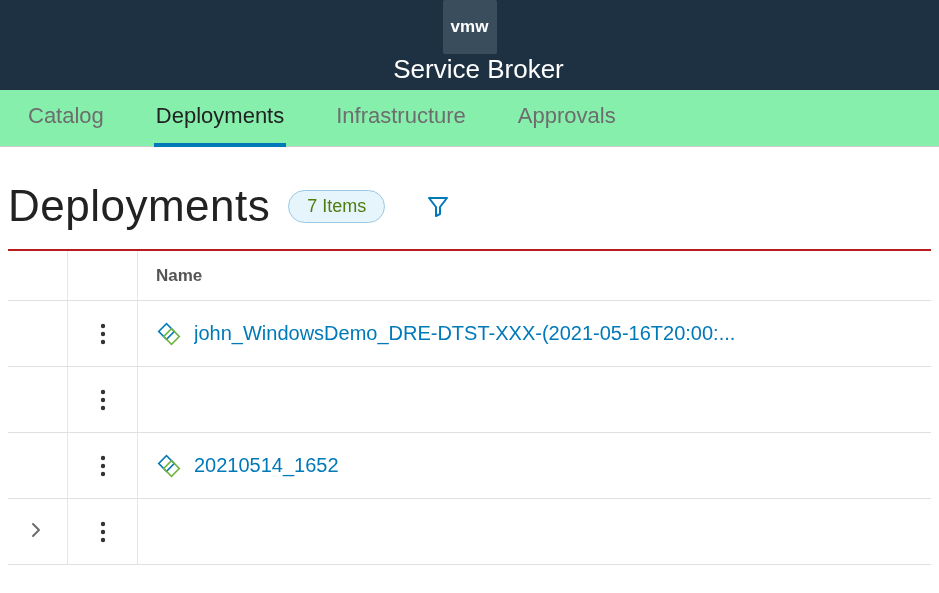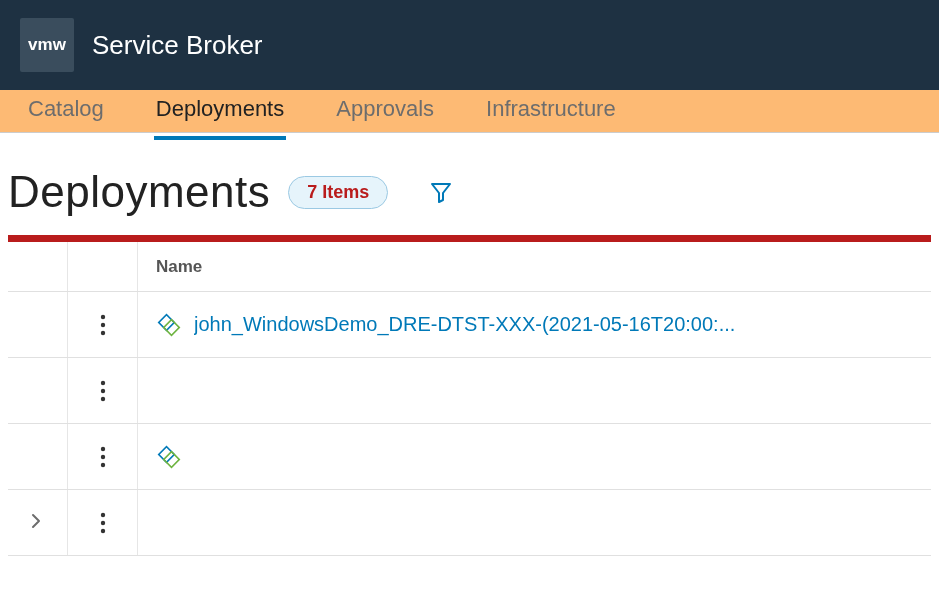--- a/index.html
+++ b/index.html
@@ -5,45 +5,46 @@
   * { box-sizing: border-box; margin: 0; padding: 0; }
   html, body { width: 939px; height: 593px; font-family: "Segoe UI", Arial, sans-serif; background:#fff; color:#333; }
   
   
   .header {
     background: #1e3142;
     height: 90px;
     display: flex;
     align-items: center;
     padding: 0 20px;
+    flex-direction: column;
   }
   .logo-box {
     width: 54px; height: 54px;
     background: #3a4d5d;
     display: flex; align-items: center; justify-content: center;
     color: #fff; font-weight: 600; font-size: 17px;
     border-radius: 2px;
   }
   .app-title {
     color: #fff;
     font-size: 26px;
     font-weight: 400;
     margin-left: 18px;
     text-align: center;
   }
   
   
   .tabs {
-    height: 43px;
+    height: 57px;
     border-bottom: 1px solid #ccc;
     display: flex;
     align-items: center;
     padding: 0 26px;
     gap: 48px;
-    background:#fdba74;
+    background:#86efac;
   }
   .tab {
     font-size: 22px;
     color: #6d6d6d;
     cursor: pointer;
     height: 57px;
     display: flex;
     align-items: center;
     border-bottom: 4px solid transparent;
     padding: 0 2px;
@@ -65,37 +66,36 @@
   }
   .page-title {
     font-size: 44px;
     font-weight: 400;
     color: #222;
     letter-spacing: 0.5px;
   }
   .count-pill {
     border: 1px solid #9bc9e3;
     background: #e6f4fb;
-    color: #b91c1c;
+    color: #4d7c0f;
     border-radius: 20px;
     font-size: 18px;
     padding: 5px 18px;
     white-space: nowrap;
-    font-weight: bold;
   }
   .filter-btn {
     width:34px; height:34px;
     display:flex; align-items:center; justify-content:center;
     cursor:pointer;
     margin-left: 18px;
   }
   
   
   .grid {
-    border-top: 7px solid #b91c1c;
+    border-top: 2px solid #b91c1c;
     width: 100%;
   }
   .row {
     display: grid;
     grid-template-columns: 60px 70px 1fr 14px;
     border-bottom: 1px solid #e0e0e0;
     min-height: 66px;
   }
   .header-row {
     min-height: 50px;
@@ -147,22 +147,22 @@
 <div class="header">
   <div class="logo-box">
     <span>vmw</span>
   </div>
   <div class="app-title">Service Broker</div>
 </div>
 
 <div class="tabs">
   <div class="tab">Catalog</div>
   <div class="tab active">Deployments</div>
+  <div class="tab">Infrastructure</div>
   <div class="tab">Approvals</div>
-  <div class="tab">Infrastructure</div>
 </div>
 
 <div class="page">
   <div class="page-head">
     <span class="page-title">Deployments</span>
     <span class="count-pill">7 Items</span>
     <span class="filter-btn">
       <svg width="24" height="24" viewBox="0 0 24 24" fill="none" stroke="#0079b8" stroke-width="2" stroke-linejoin="round" stroke-linecap="round">
         <path d="M3 4 H21 L14 13 V20 L10 22 V13 Z"></path>
       </svg>
@@ -227,20 +227,21 @@
               <circle cx="3" cy="20" r="2.2"></circle>
             </svg>
         </span>
       </div>
       <div class="cell col-name">
         <span class="row-link">
           <svg class="deploy-icon" viewBox="0 0 26 26" fill="none" stroke-width="1.6">
             <rect x="5" y="5" width="11" height="11" transform="rotate(45 10.5 10.5)" stroke="#0079b8"></rect>
             <rect x="10" y="10" width="11" height="11" transform="rotate(45 15.5 15.5)" stroke="#6db33f"></rect>
           </svg>
+          <span class="link-text">20210514_1652</span>
         </span>
       </div>
       <div class="cell"></div>
     </div>
 
     <div class="row">
       <div class="cell col-expand">
         <span class="chevron">
           <svg width="18" height="18" viewBox="0 0 18 18" fill="none" stroke="#6d6d6d" stroke-width="2" stroke-linecap="round" stroke-linejoin="round">
               <polyline points="6,3 12,9 6,15"></polyline>

